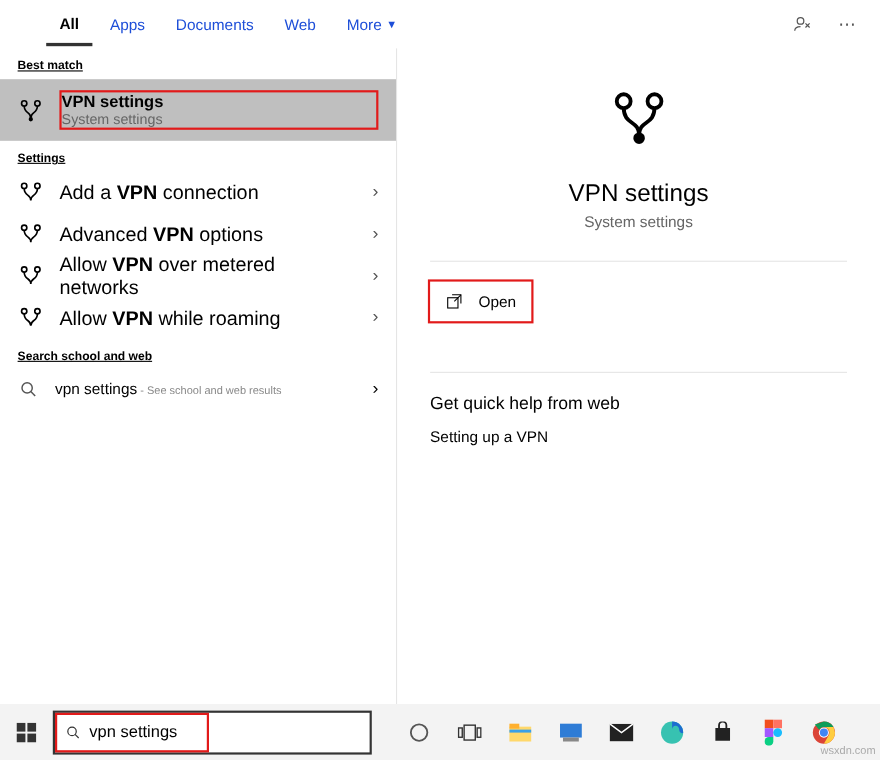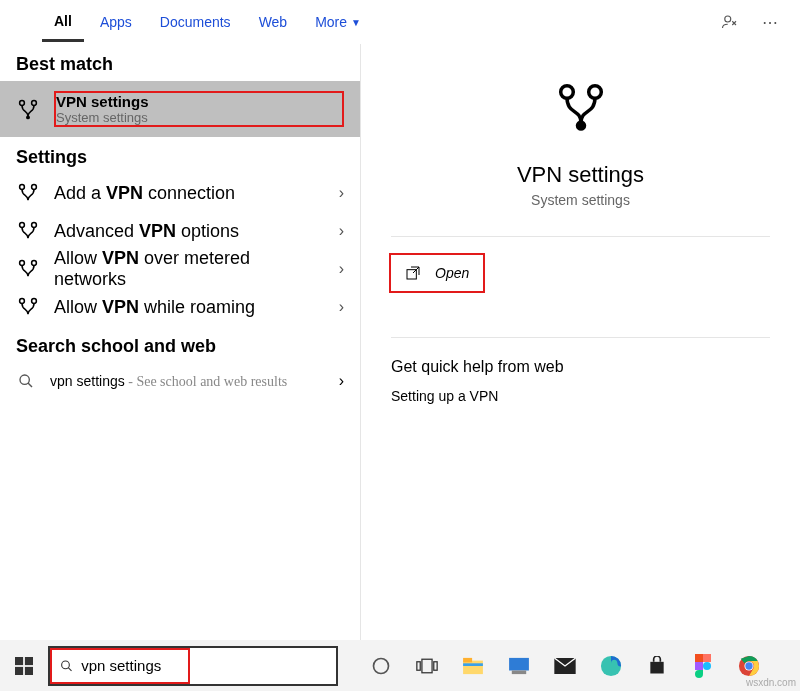--- a/index.html
+++ b/index.html
@@ -12,49 +12,49 @@
   .tab.active { font-weight: 600; color: #000; border-bottom: 3px solid #333; }
   .tab-more { display: flex; align-items: center; gap: 4px; }
   .chevron-down { font-size: 10px; }
   .tab-spacer { flex: 1; }
   .top-icon { width: 36px; height: 36px; display: flex; align-items: center; justify-content: center; color: #555; font-size: 16px; cursor: pointer; }
   
   .content { flex: 1; display: flex; }
   .left-pane { width: 360px; display: flex; flex-direction: column; }
   .right-pane { flex: 1; border-left: 1px solid #e5e5e5; }
   
-  .section-header { font-size: 18px; font-weight: 600; padding: 10px 16px 6px; color: #000; }
+  .section-header { font-size: 11px; font-weight: 600; padding: 10px 16px 6px; color: #000; text-decoration: underline; }
   
   .result-item { display: flex; align-items: center; height: 56px; padding: 0 16px; gap: 14px; cursor: pointer; }
   .result-item.selected { background: #bfbfbf; }
   .result-item .texts { flex: 1; }
   .result-item .title { font-size: 15px; color: #000; }
   .result-item .title strong { font-weight: 600; }
   .result-item .subtitle { font-size: 13px; color: #666; }
   .redbox1 { border: 2px solid #e21a1a; }
   
   .setting-item { display: flex; align-items: center; height: 38px; padding: 0 16px; gap: 14px; cursor: pointer; }
   .setting-item .title { flex: 1; font-size: 18px; }
   .setting-item .chev { color: #555; font-size: 16px; }
   
   .vpn-icon { width: 24px; height: 24px; display: flex; align-items: center; justify-content: center; }
   .vpn-icon svg { width: 24px; height: 24px; }
   .search-icon-sm { width: 20px; height: 20px; display: flex; align-items: center; justify-content: center; color: #555; }
   
   .web-item { display: flex; align-items: center; padding: 8px 16px; gap: 14px; cursor: pointer; }
   .web-item .texts { flex: 1; }
   .web-item .titlew { font-size: 14px; color: #000; }
-  .web-item .sub { font-size: 14px; color: #888; font-family: Liberation Serif, serif; }
+  .web-item .sub { font-size: 10px; color: #888; }
   
   .preview { padding: 34px 30px 0; display: flex; flex-direction: column; align-items: center; }
   .big-vpn-icon svg { width: 56px; height: 56px; }
   .preview-title { font-size: 22px; margin-top: 24px; }
   .preview-sub { font-size: 14px; color: #666; margin-top: 4px; }
   .divider { width: 100%; height: 1px; background: #e5e5e5; margin: 28px 0 0; }
-  .open-btn { display: flex; align-items: center; gap: 14px; padding: 10px 14px; margin: 16px 0 16px -2px; align-self: flex-start; border: 2px solid #e21a1a; cursor: pointer; font-size: 14px; font-style: italic; }
+  .open-btn { display: flex; align-items: center; gap: 14px; padding: 10px 14px; margin: 16px 0 16px -2px; align-self: flex-start; border: 2px solid #e21a1a; cursor: pointer; font-size: 14px; }
   .open-btn svg { width: 16px; height: 16px; }
   .help-header { font-size: 16px; font-weight: 400; align-self: flex-start; margin-top: 20px; }
   .help-link { font-size: 14px; align-self: flex-start; margin-top: 12px; cursor: pointer; }
   
   .taskbar { position: absolute; bottom: 0; left: 0; width: 800px; height: 51px; background: #f3f3f3; display: flex; align-items: center; }
   .start-btn { width: 48px; height: 51px; display: flex; align-items: center; justify-content: center; cursor: pointer; }
   .searchbox { width: 290px; height: 40px; border: 2px solid #333; background: #fff; display: flex; align-items: center; }
   .searchbox-inner { border: 2px solid #e21a1a; height: 36px; width: 140px; display: flex; align-items: center; gap: 8px; padding: 0 8px; }
   .searchbox-inner input { border: none; outline: none; font-size: 15px; width: 100%; }
   .tb-icons { display: flex; align-items: center; height: 51px; margin-left: 20px; gap: 0; }

